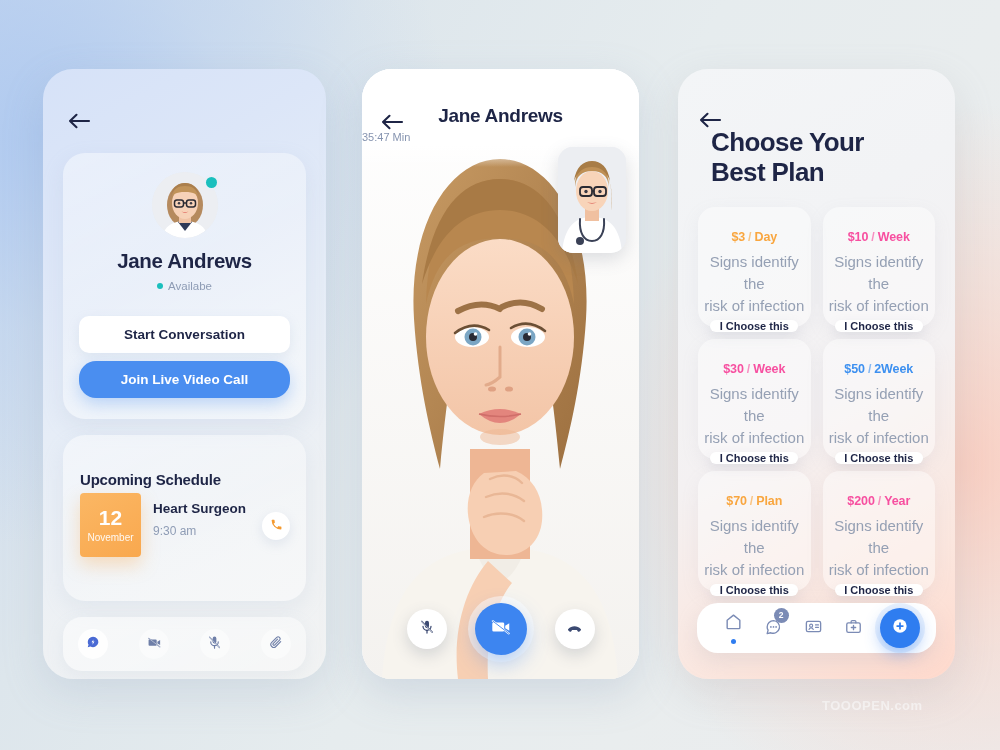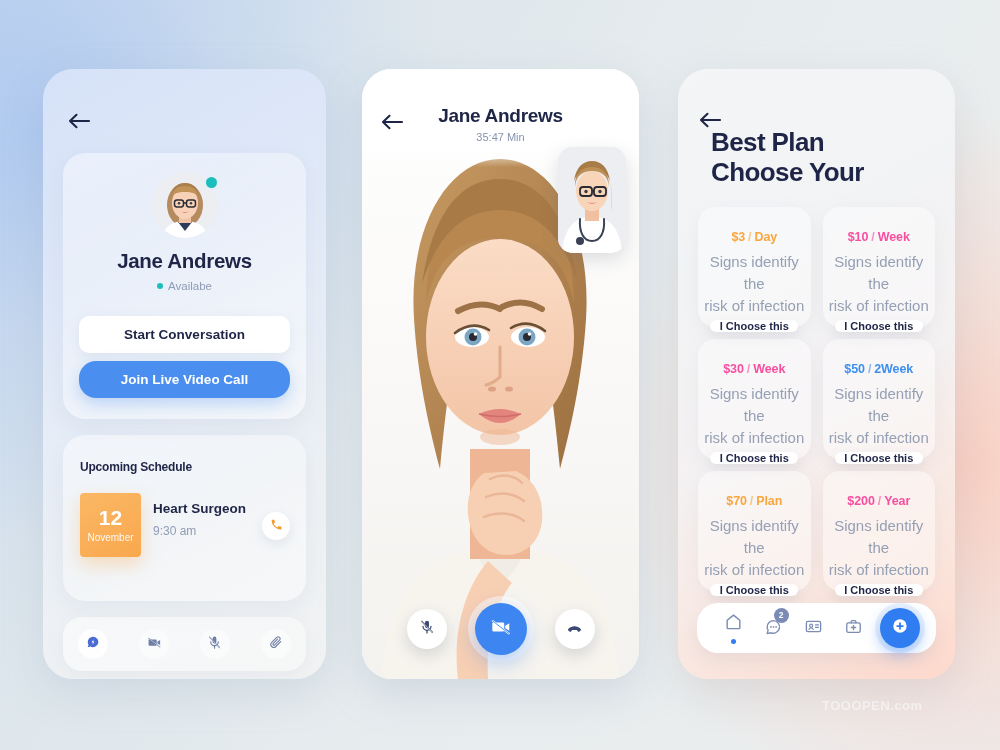--- a/index.html
+++ b/index.html
@@ -115,22 +115,22 @@
     box-shadow: 0 6px 16px rgba(74,142,240,.32);
     cursor: pointer;
   }
   .p1-sched-card {
     position: absolute; left: 20px; top: 366px; width: 243px; height: 166px;
     border-radius: 22px;
     background: linear-gradient(155deg, rgba(255,255,255,.46) 0%, rgba(255,255,255,.30) 50%, rgba(255,255,255,.42) 100%);
     box-shadow: 0 8px 22px rgba(150,170,200,.14);
   }
   .sched-title {
-    position: absolute; left: 17px; top: 25px;
-    font-size: 12px; font-weight: 700; color: #1e2546; letter-spacing: -.2px;
+    position: absolute; left: 17px; top: 36px;
+    font-size: 15px; font-weight: 700; color: #1e2546; letter-spacing: -.2px;
   }
   .date-chip {
     position: absolute; left: 17px; top: 58px; width: 61px; height: 64px;
     border-radius: 4px;
     background: linear-gradient(150deg, #fbb764 0%, #f9a84e 100%);
     box-shadow: 0 8px 18px rgba(249,170,80,.34);
     color: #fff;
     display: flex; flex-direction: column; align-items: center; justify-content: center;
   }
   .date-chip .d { font-size: 21px; font-weight: 700; line-height: 1; }
@@ -167,21 +167,21 @@
   .tool-circle.active { background: rgba(255,255,255,.85); color: #4a6ad4; }
 
   
   .p2-header-name {
     position: absolute; top: 36px; width: 100%;
     text-align: center; font-size: 19px; font-weight: 700;
     color: #1e2546; letter-spacing: -.3px;
   }
   .p2-header-time {
     position: absolute; top: 62px; width: 100%;
-    text-align: center; font-size: 11px; color: #8694b0; font-weight: 500;
+    text-align: left; font-size: 11px; color: #8694b0; font-weight: 500;
   }
   .p2-video {
     position: absolute; left: 0; top: 0; width: 277px; height: 610px;
     overflow: hidden;
   }
   .pip {
     position: absolute; right: 13px; top: 78px;
     width: 68px; height: 106px; border-radius: 15px;
     overflow: hidden; background: #eceef2;
     box-shadow: 0 6px 18px rgba(90,100,120,.2);
@@ -543,22 +543,22 @@
 
   <div class="back-arrow" style="left:20px; top:42px;">
     <span>
       <svg viewBox="0 0 24 18" fill="none">
           <path d="M22 9H3M3 9l6.5-6.2M3 9l6.5 6.2" stroke="currentColor" stroke-width="2.1" stroke-linecap="round" stroke-linejoin="round"></path>
         </svg>
     </span>
   </div>
 
   <div class="p3-title">
+    <div>Choose Your</div>
     <div>Best Plan</div>
-    <div>Choose Your</div>
   </div>
 
   <div class="plan-grid" id="plan-grid">
       <div class="plan-card">
         <div class="plan-price" style="color: rgb(249, 166, 63);"><span>$3</span><span style="opacity: 0.62; margin: 0px 3px;">/</span><span>Day</span></div>
         <div class="plan-desc" style="white-space: pre-line;">Signs identify the
 risk of infection</div>
         <div class="plan-btn">I Choose this</div>
       </div>
       <div class="plan-card">

